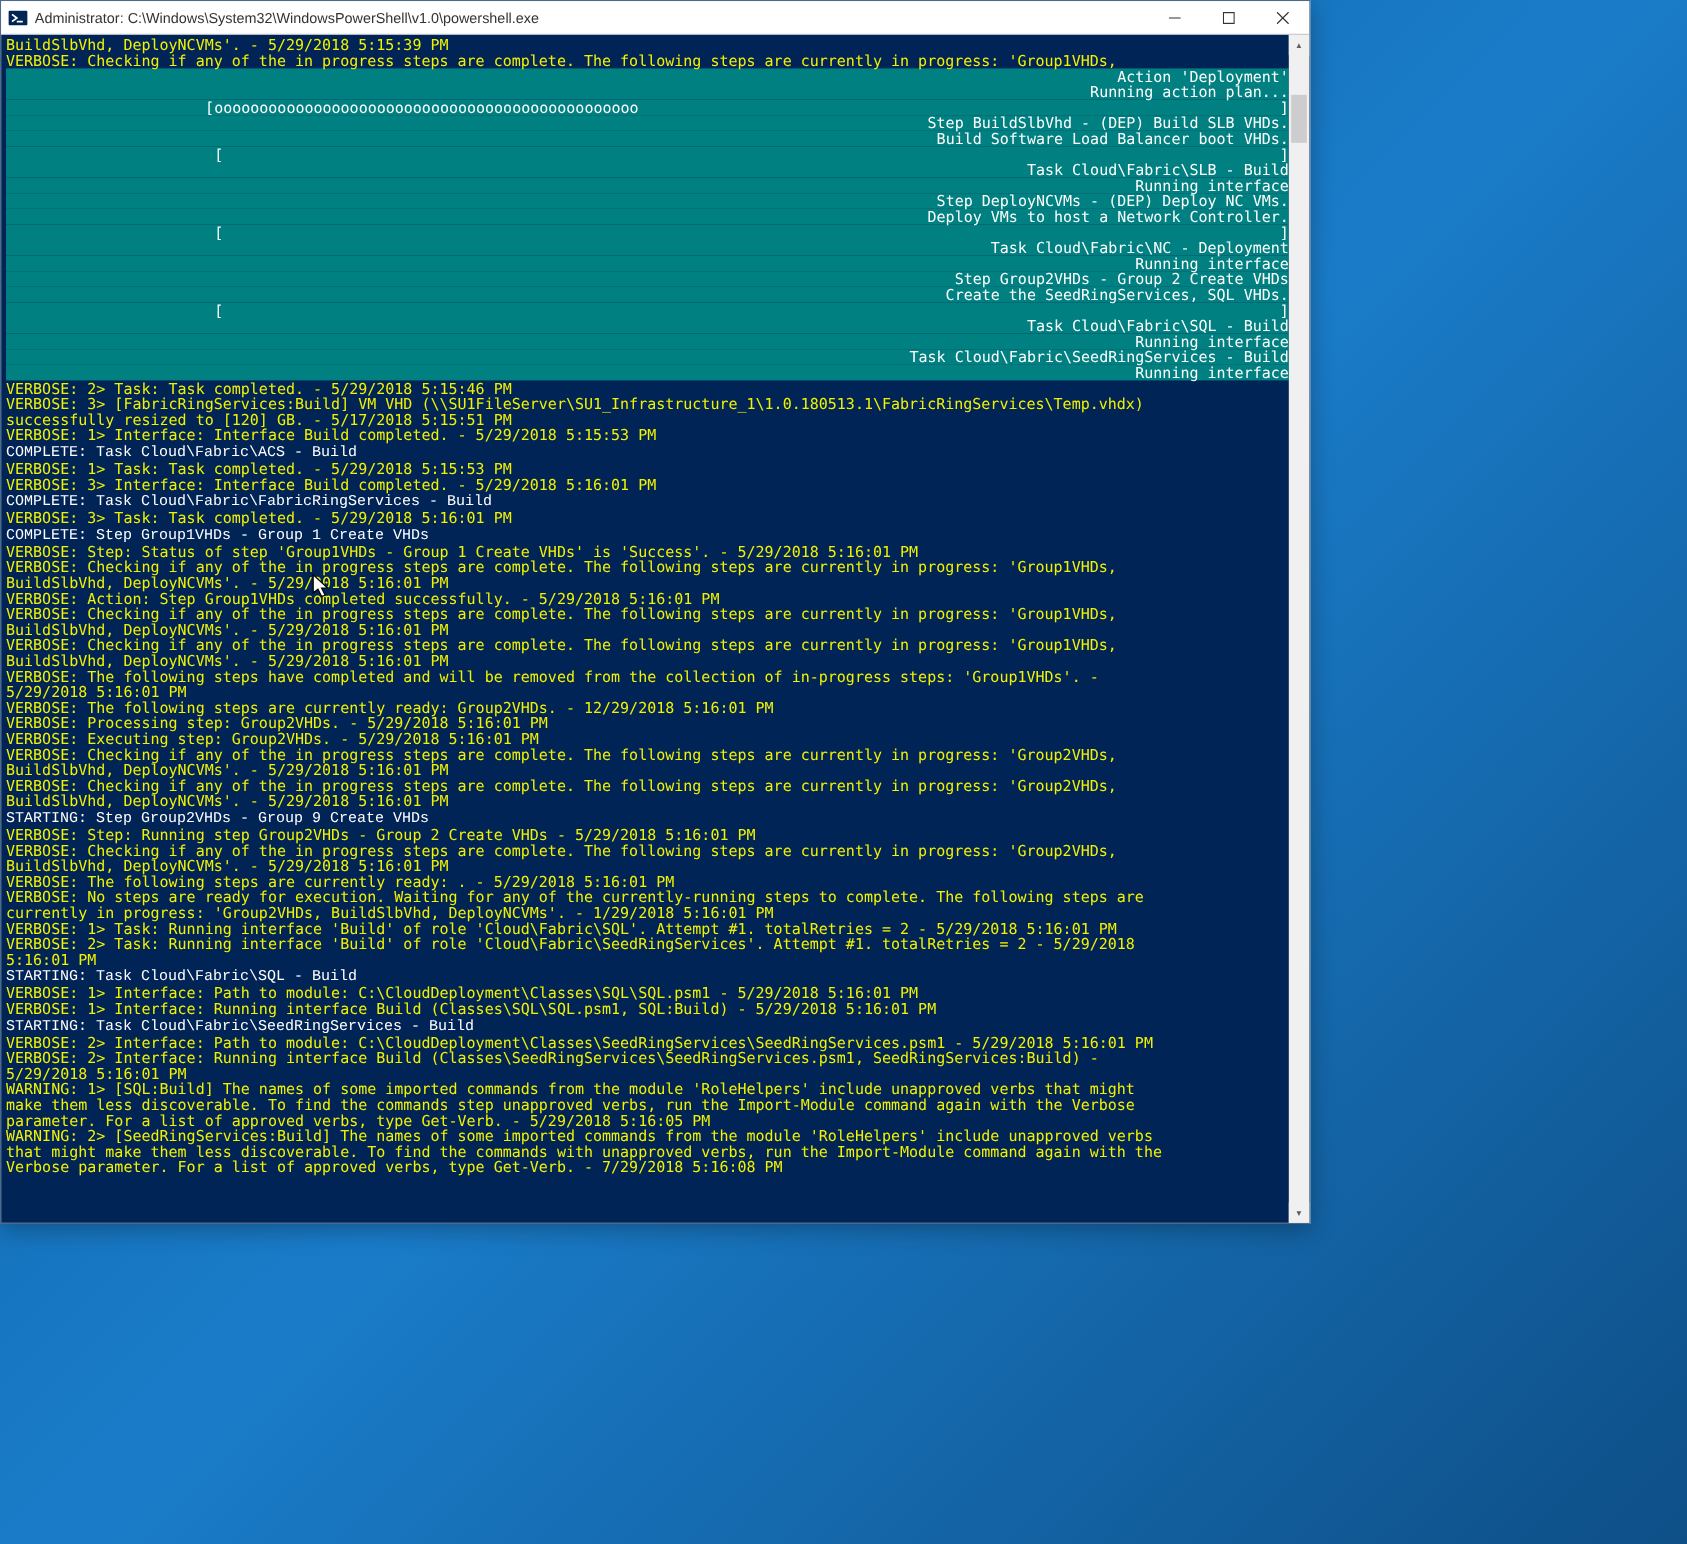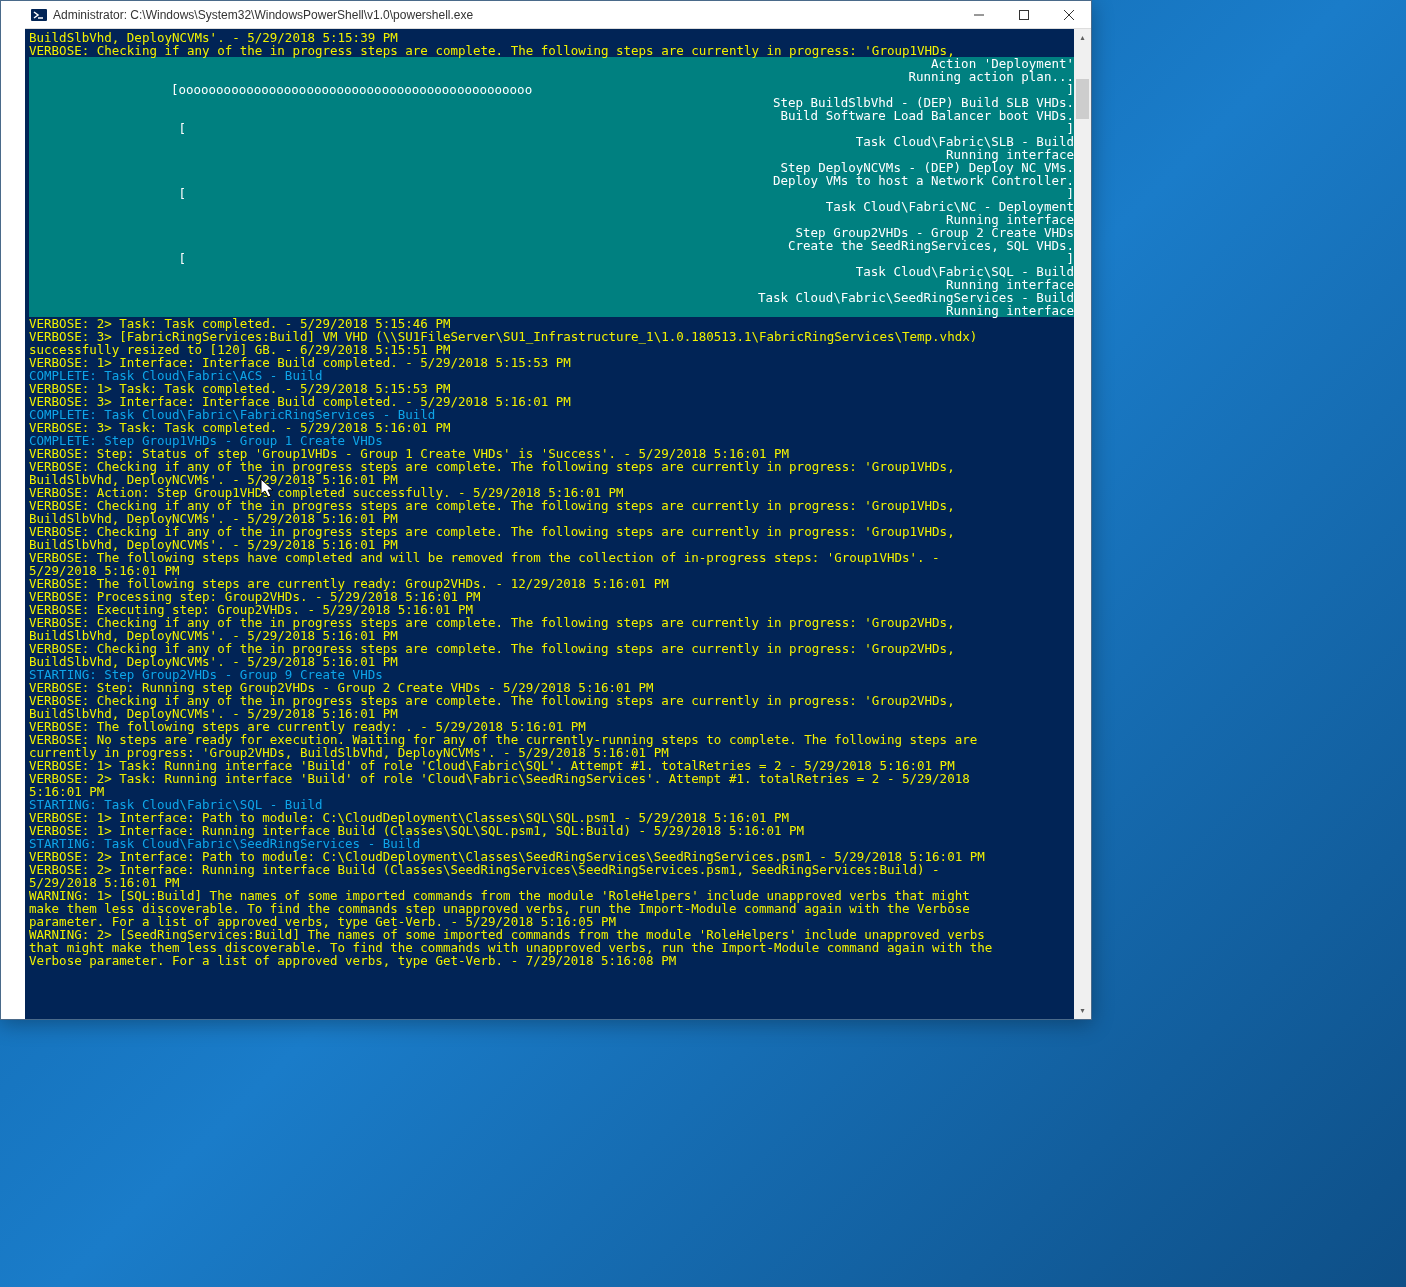--- a/index.html
+++ b/index.html
@@ -12,21 +12,20 @@
     }
     .window {
       position: absolute;
       left: 0;
       top: 0;
       width: 1092px;
       height: 1020px;
       background: #fff;
       border: 1px solid #4a6a8a;
       box-shadow: 0 4px 20px rgba(0,0,0,0.3);
-      padding-left: 24px;
     }
     .titlebar {
       height: 28px;
       background: #fff;
       display: flex;
       align-items: center;
       border-bottom: 1px solid #ddd;
       font-size: 12px;
       color: #333;
     }
@@ -86,21 +85,21 @@
       position: absolute;
       left: 2px;
       width: 13px;
       height: 40px;
       top: 50px;
       background: #cdcdcd;
       cursor: pointer;
     }
     .yellow { color: #f2f200; margin-top: 12px; }
     .teal-bg { background: #008080; color: #fff; display: block; text-align: right; }
-    .green { color: #0ea5e9; }
+    .green { color: #ffffff; font-family: Liberation Mono, monospace; }
     .cursor-arrow {
       position: absolute;
       left: 260px;
       top: 478px;
       pointer-events: none;
       z-index: 100;
     }
   </style>
 </head>
 <body>
@@ -132,21 +131,21 @@
             <line x1="10" y1="0" x2="0" y2="10" stroke="#333" stroke-width="1"></line>
           </svg>
       </div>
     </div>
   </div>
   <div class="console-area">
     <div class="console-content" id="console"><span class="yellow">BuildSlbVhd, DeployNCVMs'. - 5/29/2018 5:15:39 PM</span>
 <span class="yellow">VERBOSE: Checking if any of the in progress steps are complete. The following steps are currently in progress: 'Group1VHDs,</span>
 <span class="teal-bg"></span><span class="teal-bg"> Action 'Deployment'</span><span class="teal-bg">    Running action plan...</span><span class="teal-bg">    [ooooooooooooooooooooooooooooooooooooooooooooooo                                                                       ]</span><span class="teal-bg">  Step BuildSlbVhd - (DEP) Build SLB VHDs.</span><span class="teal-bg">      Build Software Load Balancer boot VHDs.</span><span class="teal-bg">      [                                                                                                                     ]</span><span class="teal-bg">    Task Cloud\Fabric\SLB - Build</span><span class="teal-bg">        Running interface</span><span class="teal-bg">  Step DeployNCVMs - (DEP) Deploy NC VMs.</span><span class="teal-bg">      Deploy VMs to host a Network Controller.</span><span class="teal-bg">      [                                                                                                                     ]</span><span class="teal-bg">    Task Cloud\Fabric\NC - Deployment</span><span class="teal-bg">        Running interface</span><span class="teal-bg">  Step Group2VHDs - Group 2 Create VHDs</span><span class="teal-bg">      Create the SeedRingServices, SQL VHDs.</span><span class="teal-bg">      [                                                                                                                     ]</span><span class="teal-bg">    Task Cloud\Fabric\SQL - Build</span><span class="teal-bg">        Running interface</span><span class="teal-bg">    Task Cloud\Fabric\SeedRingServices - Build</span><span class="teal-bg">        Running interface</span><span class="teal-bg"></span><span class="yellow">VERBOSE: 2&gt; Task: Task completed. - 5/29/2018 5:15:46 PM</span>
 <span class="yellow">VERBOSE: 3&gt; [FabricRingServices:Build] VM VHD (\\SU1FileServer\SU1_Infrastructure_1\1.0.180513.1\FabricRingServices\Temp.vhdx) </span>
-<span class="yellow">successfully resized to [120] GB. - 6/29/2018 5:15:51 PM</span>
+<span class="yellow">successfully resized to [120] GB. - 5/17/2018 5:15:51 PM</span>
 <span class="yellow">VERBOSE: 1&gt; Interface: Interface Build completed. - 5/29/2018 5:15:53 PM</span>
 <span class="green">COMPLETE: Task Cloud\Fabric\ACS - Build</span>
 <span class="yellow">VERBOSE: 1&gt; Task: Task completed. - 5/29/2018 5:15:53 PM</span>
 <span class="yellow">VERBOSE: 3&gt; Interface: Interface Build completed. - 5/29/2018 5:16:01 PM</span>
 <span class="green">COMPLETE: Task Cloud\Fabric\FabricRingServices - Build</span>
 <span class="yellow">VERBOSE: 3&gt; Task: Task completed. - 5/29/2018 5:16:01 PM</span>
 <span class="green">COMPLETE: Step Group1VHDs - Group 1 Create VHDs</span>
 <span class="yellow">VERBOSE: Step: Status of step 'Group1VHDs - Group 1 Create VHDs' is 'Success'. - 5/29/2018 5:16:01 PM</span>
 <span class="yellow">VERBOSE: Checking if any of the in progress steps are complete. The following steps are currently in progress: 'Group1VHDs, </span>
 <span class="yellow">BuildSlbVhd, DeployNCVMs'. - 5/29/2018 5:16:01 PM</span>
@@ -163,21 +162,21 @@
 <span class="yellow">VERBOSE: Checking if any of the in progress steps are complete. The following steps are currently in progress: 'Group2VHDs, </span>
 <span class="yellow">BuildSlbVhd, DeployNCVMs'. - 5/29/2018 5:16:01 PM</span>
 <span class="yellow">VERBOSE: Checking if any of the in progress steps are complete. The following steps are currently in progress: 'Group2VHDs, </span>
 <span class="yellow">BuildSlbVhd, DeployNCVMs'. - 5/29/2018 5:16:01 PM</span>
 <span class="green">STARTING: Step Group2VHDs - Group 9 Create VHDs</span>
 <span class="yellow">VERBOSE: Step: Running step Group2VHDs - Group 2 Create VHDs - 5/29/2018 5:16:01 PM</span>
 <span class="yellow">VERBOSE: Checking if any of the in progress steps are complete. The following steps are currently in progress: 'Group2VHDs, </span>
 <span class="yellow">BuildSlbVhd, DeployNCVMs'. - 5/29/2018 5:16:01 PM</span>
 <span class="yellow">VERBOSE: The following steps are currently ready: . - 5/29/2018 5:16:01 PM</span>
 <span class="yellow">VERBOSE: No steps are ready for execution. Waiting for any of the currently-running steps to complete. The following steps are </span>
-<span class="yellow">currently in progress: 'Group2VHDs, BuildSlbVhd, DeployNCVMs'. - 5/29/2018 5:16:01 PM</span>
+<span class="yellow">currently in progress: 'Group2VHDs, BuildSlbVhd, DeployNCVMs'. - 1/29/2018 5:16:01 PM</span>
 <span class="yellow">VERBOSE: 1&gt; Task: Running interface 'Build' of role 'Cloud\Fabric\SQL'. Attempt #1. totalRetries = 2 - 5/29/2018 5:16:01 PM</span>
 <span class="yellow">VERBOSE: 2&gt; Task: Running interface 'Build' of role 'Cloud\Fabric\SeedRingServices'. Attempt #1. totalRetries = 2 - 5/29/2018 </span>
 <span class="yellow">5:16:01 PM</span>
 <span class="green">STARTING: Task Cloud\Fabric\SQL - Build</span>
 <span class="yellow">VERBOSE: 1&gt; Interface: Path to module: C:\CloudDeployment\Classes\SQL\SQL.psm1 - 5/29/2018 5:16:01 PM</span>
 <span class="yellow">VERBOSE: 1&gt; Interface: Running interface Build (Classes\SQL\SQL.psm1, SQL:Build) - 5/29/2018 5:16:01 PM</span>
 <span class="green">STARTING: Task Cloud\Fabric\SeedRingServices - Build</span>
 <span class="yellow">VERBOSE: 2&gt; Interface: Path to module: C:\CloudDeployment\Classes\SeedRingServices\SeedRingServices.psm1 - 5/29/2018 5:16:01 PM</span>
 <span class="yellow">VERBOSE: 2&gt; Interface: Running interface Build (Classes\SeedRingServices\SeedRingServices.psm1, SeedRingServices:Build) - </span>
 <span class="yellow">5/29/2018 5:16:01 PM</span>

